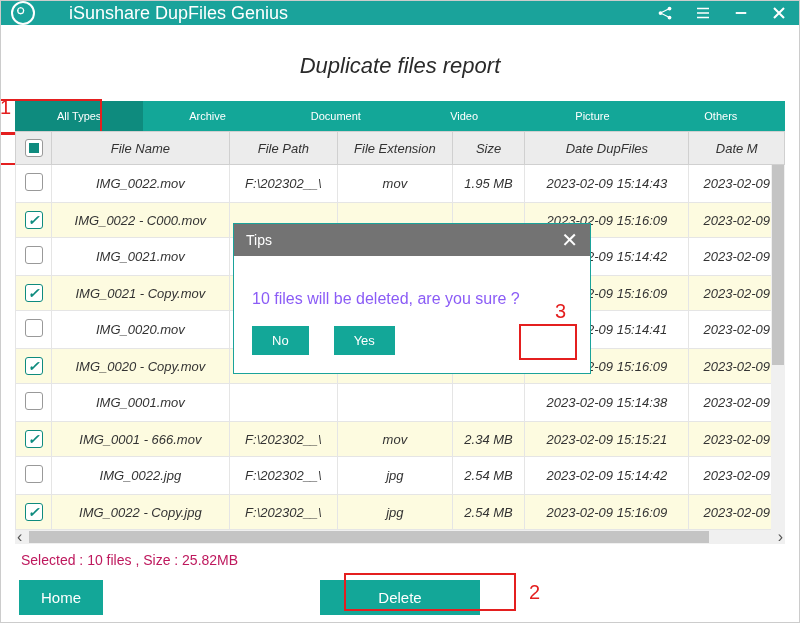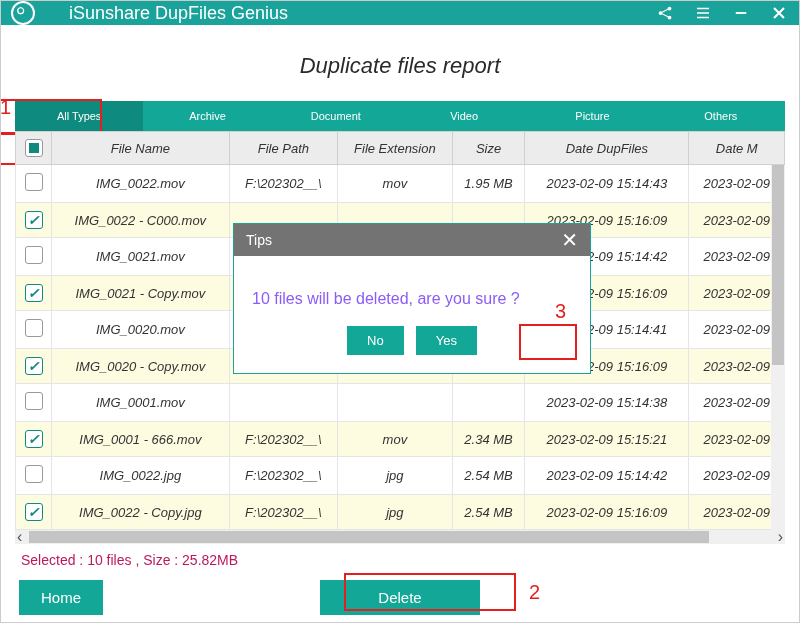--- a/index.html
+++ b/index.html
@@ -33,21 +33,21 @@
   .hscroll::before{content:"‹"; position:absolute; left:2px; top:-2px; color:#555;}
   .hscroll::after{content:"›"; position:absolute; right:2px; top:-2px; color:#555;}
   .status { font-size: 14px; padding: 4px 6px 8px; color:#be185d; }
   .bottom { display:flex; align-items:center; padding: 4px 14px 12px; }
   .btn { background:#13a798; color:#fff; border:none; padding:9px 22px; font-size:15px; cursor:pointer; }
   .btn-home { position:absolute; left:18px; }
   .btn-delete { margin: 0 auto; padding:9px 58px; }
   .dialog { position:absolute; left:232px; top:222px; width:358px; background:#fff; border:1px solid #1aa39b; z-index:10; }
   .dlg-title { background:#737373; color:#fff; padding:8px 12px; display:flex; justify-content:space-between; align-items:center; font-size:14px;}
   .dlg-body { padding:34px 18px 14px; font-size:16px; color:#8b5cf6; min-height:70px;}
-  .dlg-actions { display:flex; justify-content:center; gap:12px; padding: 0 18px 18px;}
+  .dlg-actions { display:flex; justify-content:flex-start; gap:25px; padding: 0 18px 18px;}
   .dlg-btn { background:#13a798; color:#fff; border:none; padding:7px 20px; font-size:13px; cursor:pointer;}
   .close-x { cursor:pointer; font-size:20px; line-height:14px;}
   .tbl tr.covered td:nth-child(3),
   .tbl tr.covered td:nth-child(4),
   .tbl tr.covered td:nth-child(5) { color: transparent; }
 </style>
 </head>
 <body>
 
 <div class="title-bar">

